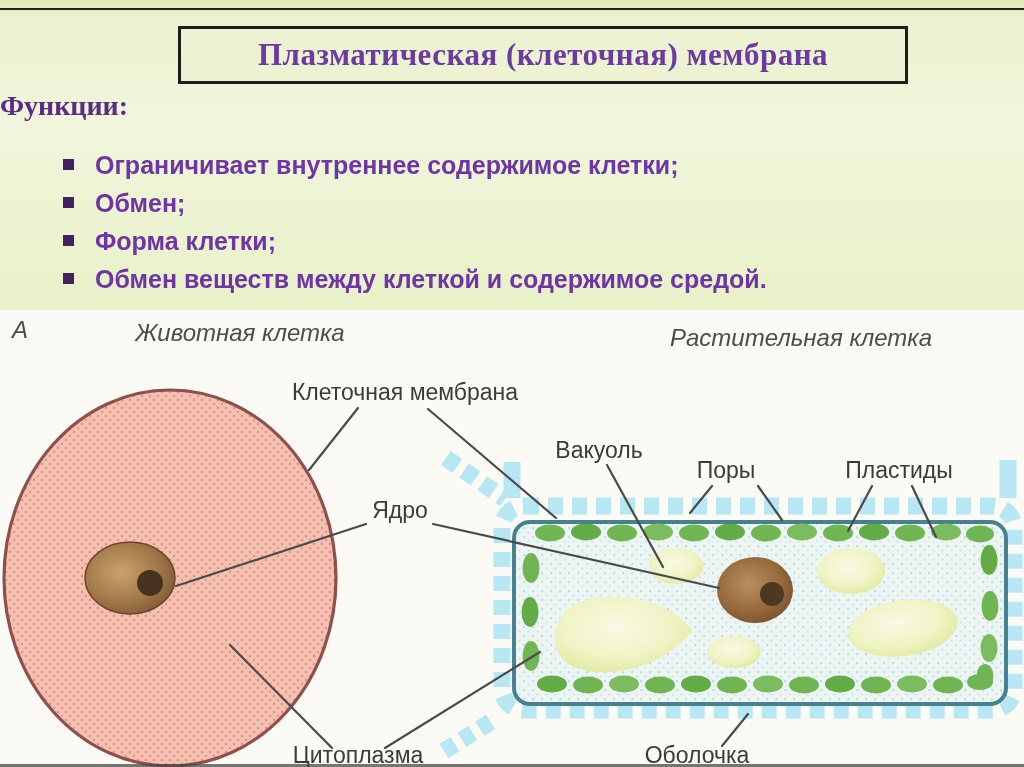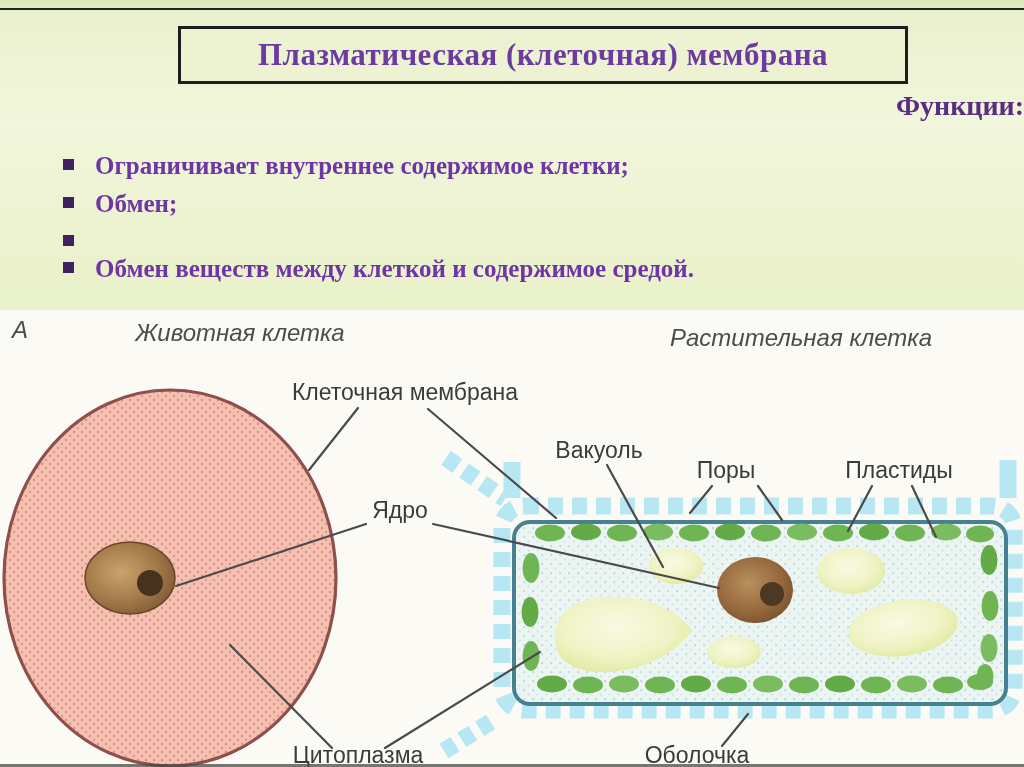--- a/index.html
+++ b/index.html
@@ -13,24 +13,24 @@
   .title-box{
     position:absolute;left:178px;top:26px;width:724px;height:52px;
     border:3px solid #1d1d1d;background:#edf2d3;
     display:flex;align-items:center;justify-content:center;
   }
   .title-box h1{
     margin:4px;font-family:"Liberation Serif",serif;font-weight:bold;
     font-size:31px;color:#6b3aa2;letter-spacing:.5px;white-space:nowrap;
   }
   .subtitle{
-    position:absolute;left:0;top:90px;width:1024px;text-align:right;
+    position:absolute;left:0;top:90px;width:1024px;text-align:left;
     font-family:"Liberation Serif",serif;font-weight:bold;font-size:28px;color:#5a2c82;
   }
-  ul.functions{position:absolute;left:63px;top:150px;margin:0;padding:0;list-style:none;width:920px;font-family:Liberation Serif, serif;}
+  ul.functions{position:absolute;left:63px;top:150px;margin:0;padding:0;list-style:none;width:920px;}
   ul.functions li{
     display:flex;align-items:flex-start;margin-bottom:7px;
     font-weight:bold;font-size:25px;line-height:31px;color:#6d35a6;
   }
   ul.functions .bullet{
     flex:0 0 auto;width:11px;height:11px;background:#41215f;margin:9px 21px 0 0;
   }
   .figure{
     position:absolute;left:0;top:310px;width:1024px;height:457px;
     background:#fbfaf5;
@@ -57,20 +57,21 @@
     <li>
       <span class="bullet"></span>
       <span>Ограничивает внутреннее содержимое клетки;</span>
     </li>
     <li>
       <span class="bullet"></span>
       <span>Обмен;</span>
     </li>
     <li>
       <span class="bullet"></span>
+      <span>Форма клетки;</span>
     </li>
     <li>
       <span class="bullet"></span>
       <span>Обмен веществ между клеткой и содержимое средой.</span>
     </li>
   </ul>
 
   <div class="figure">
     <svg width="1024" height="457" viewBox="0 0 1024 457">
       <defs>

